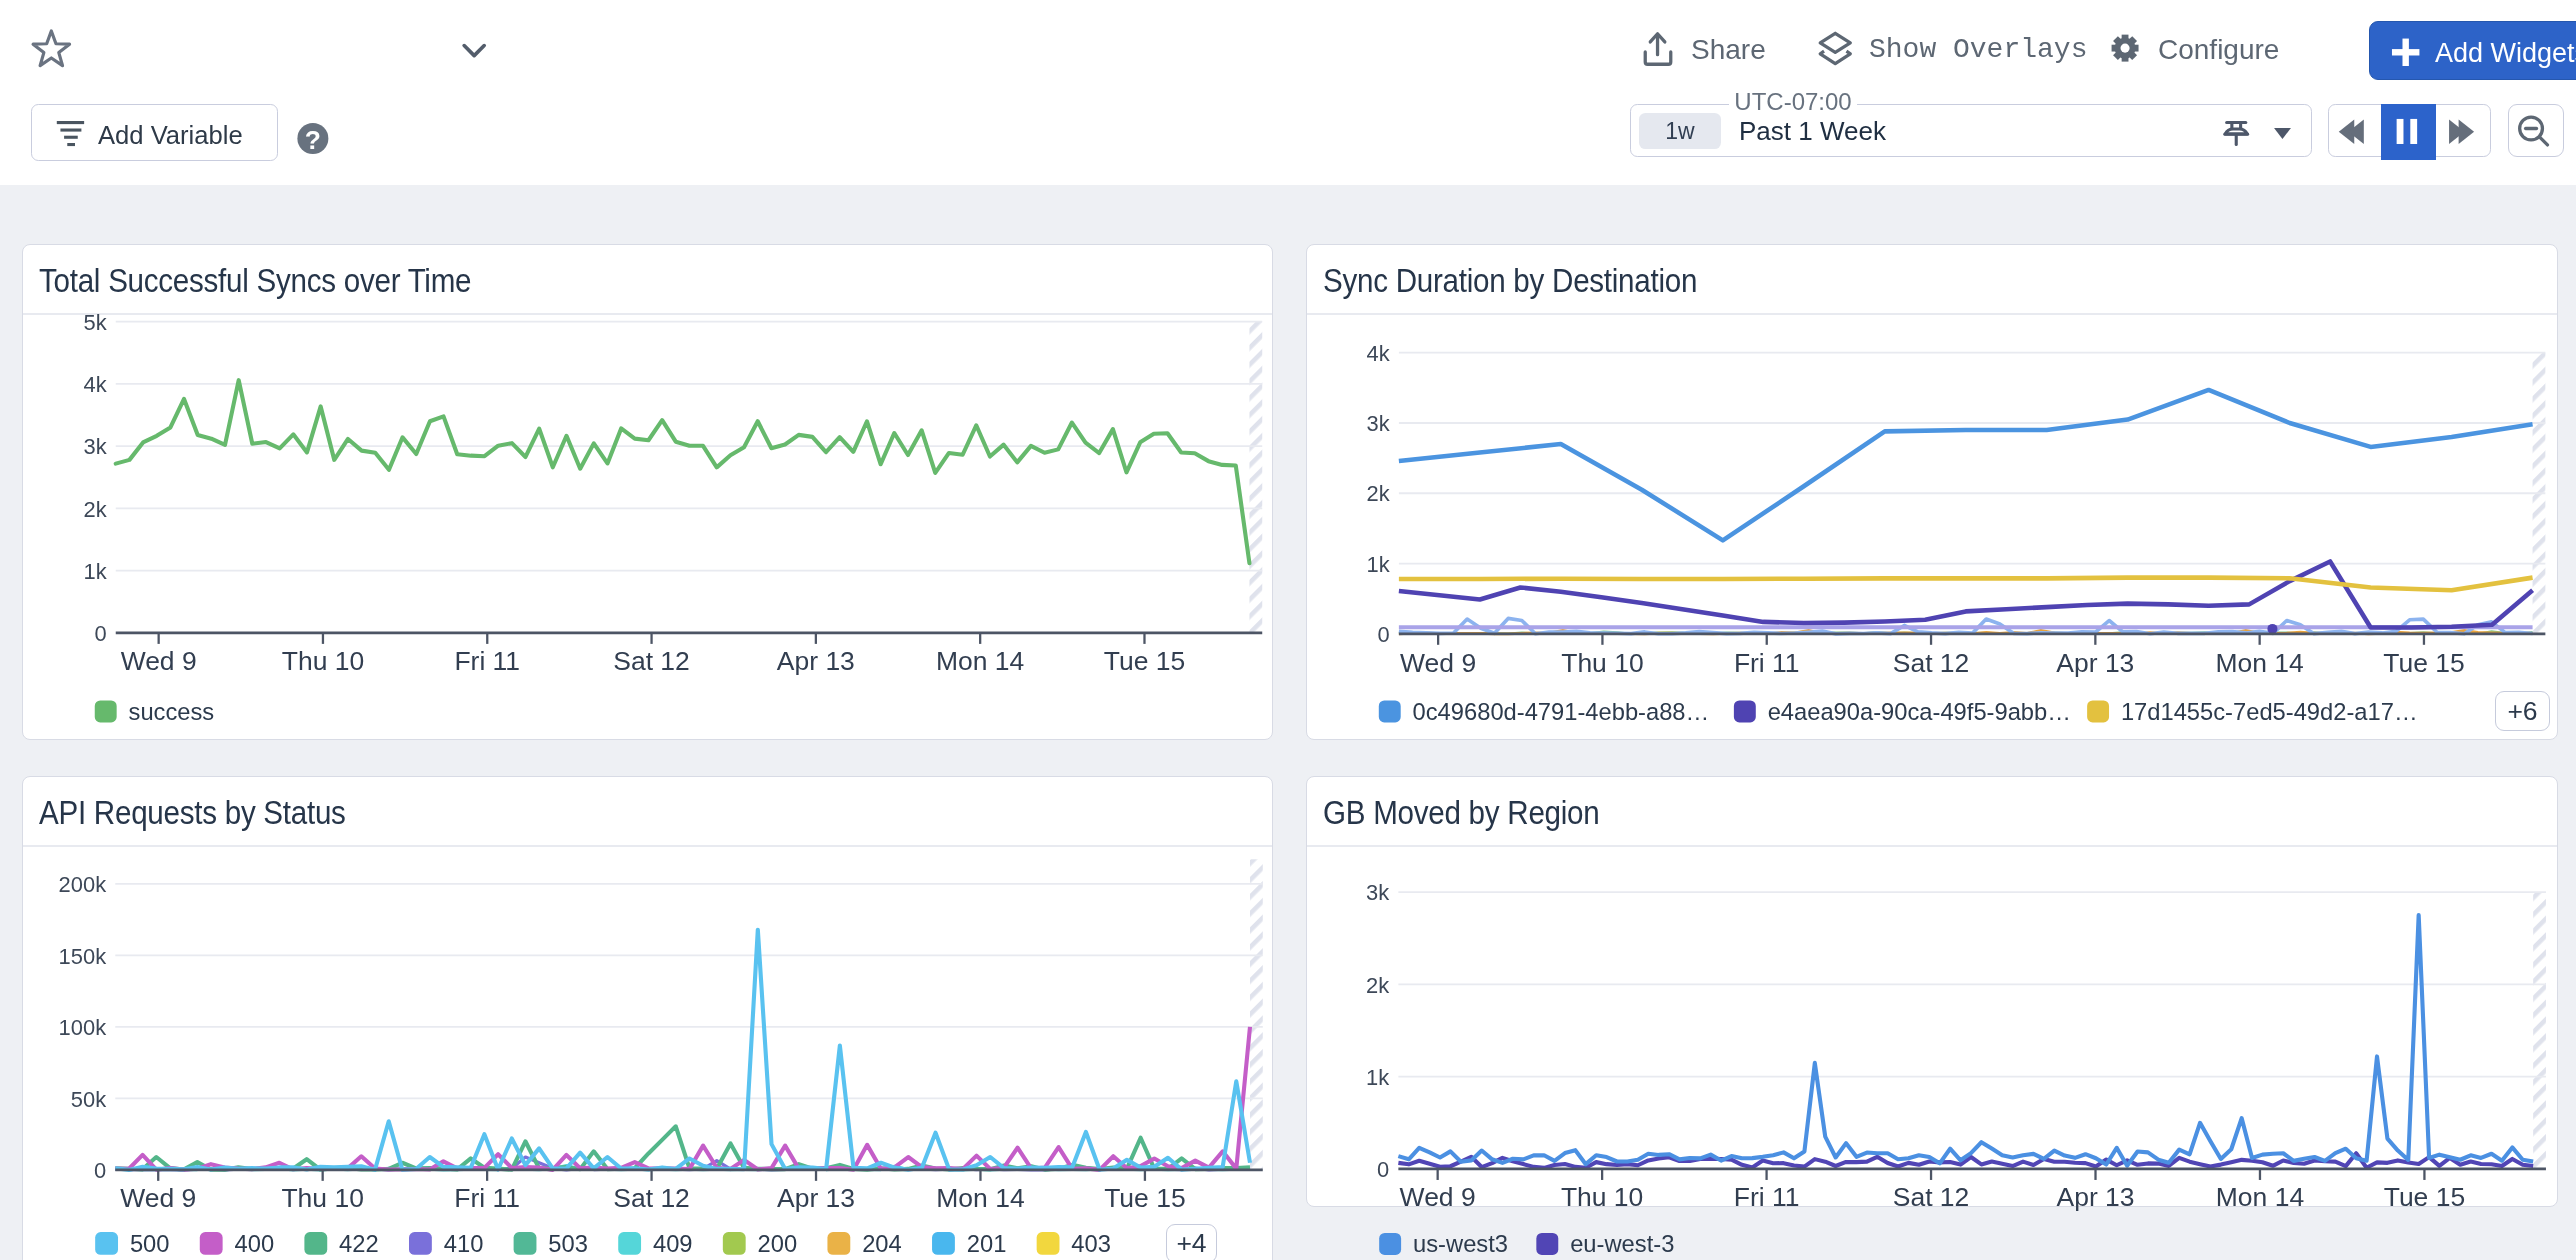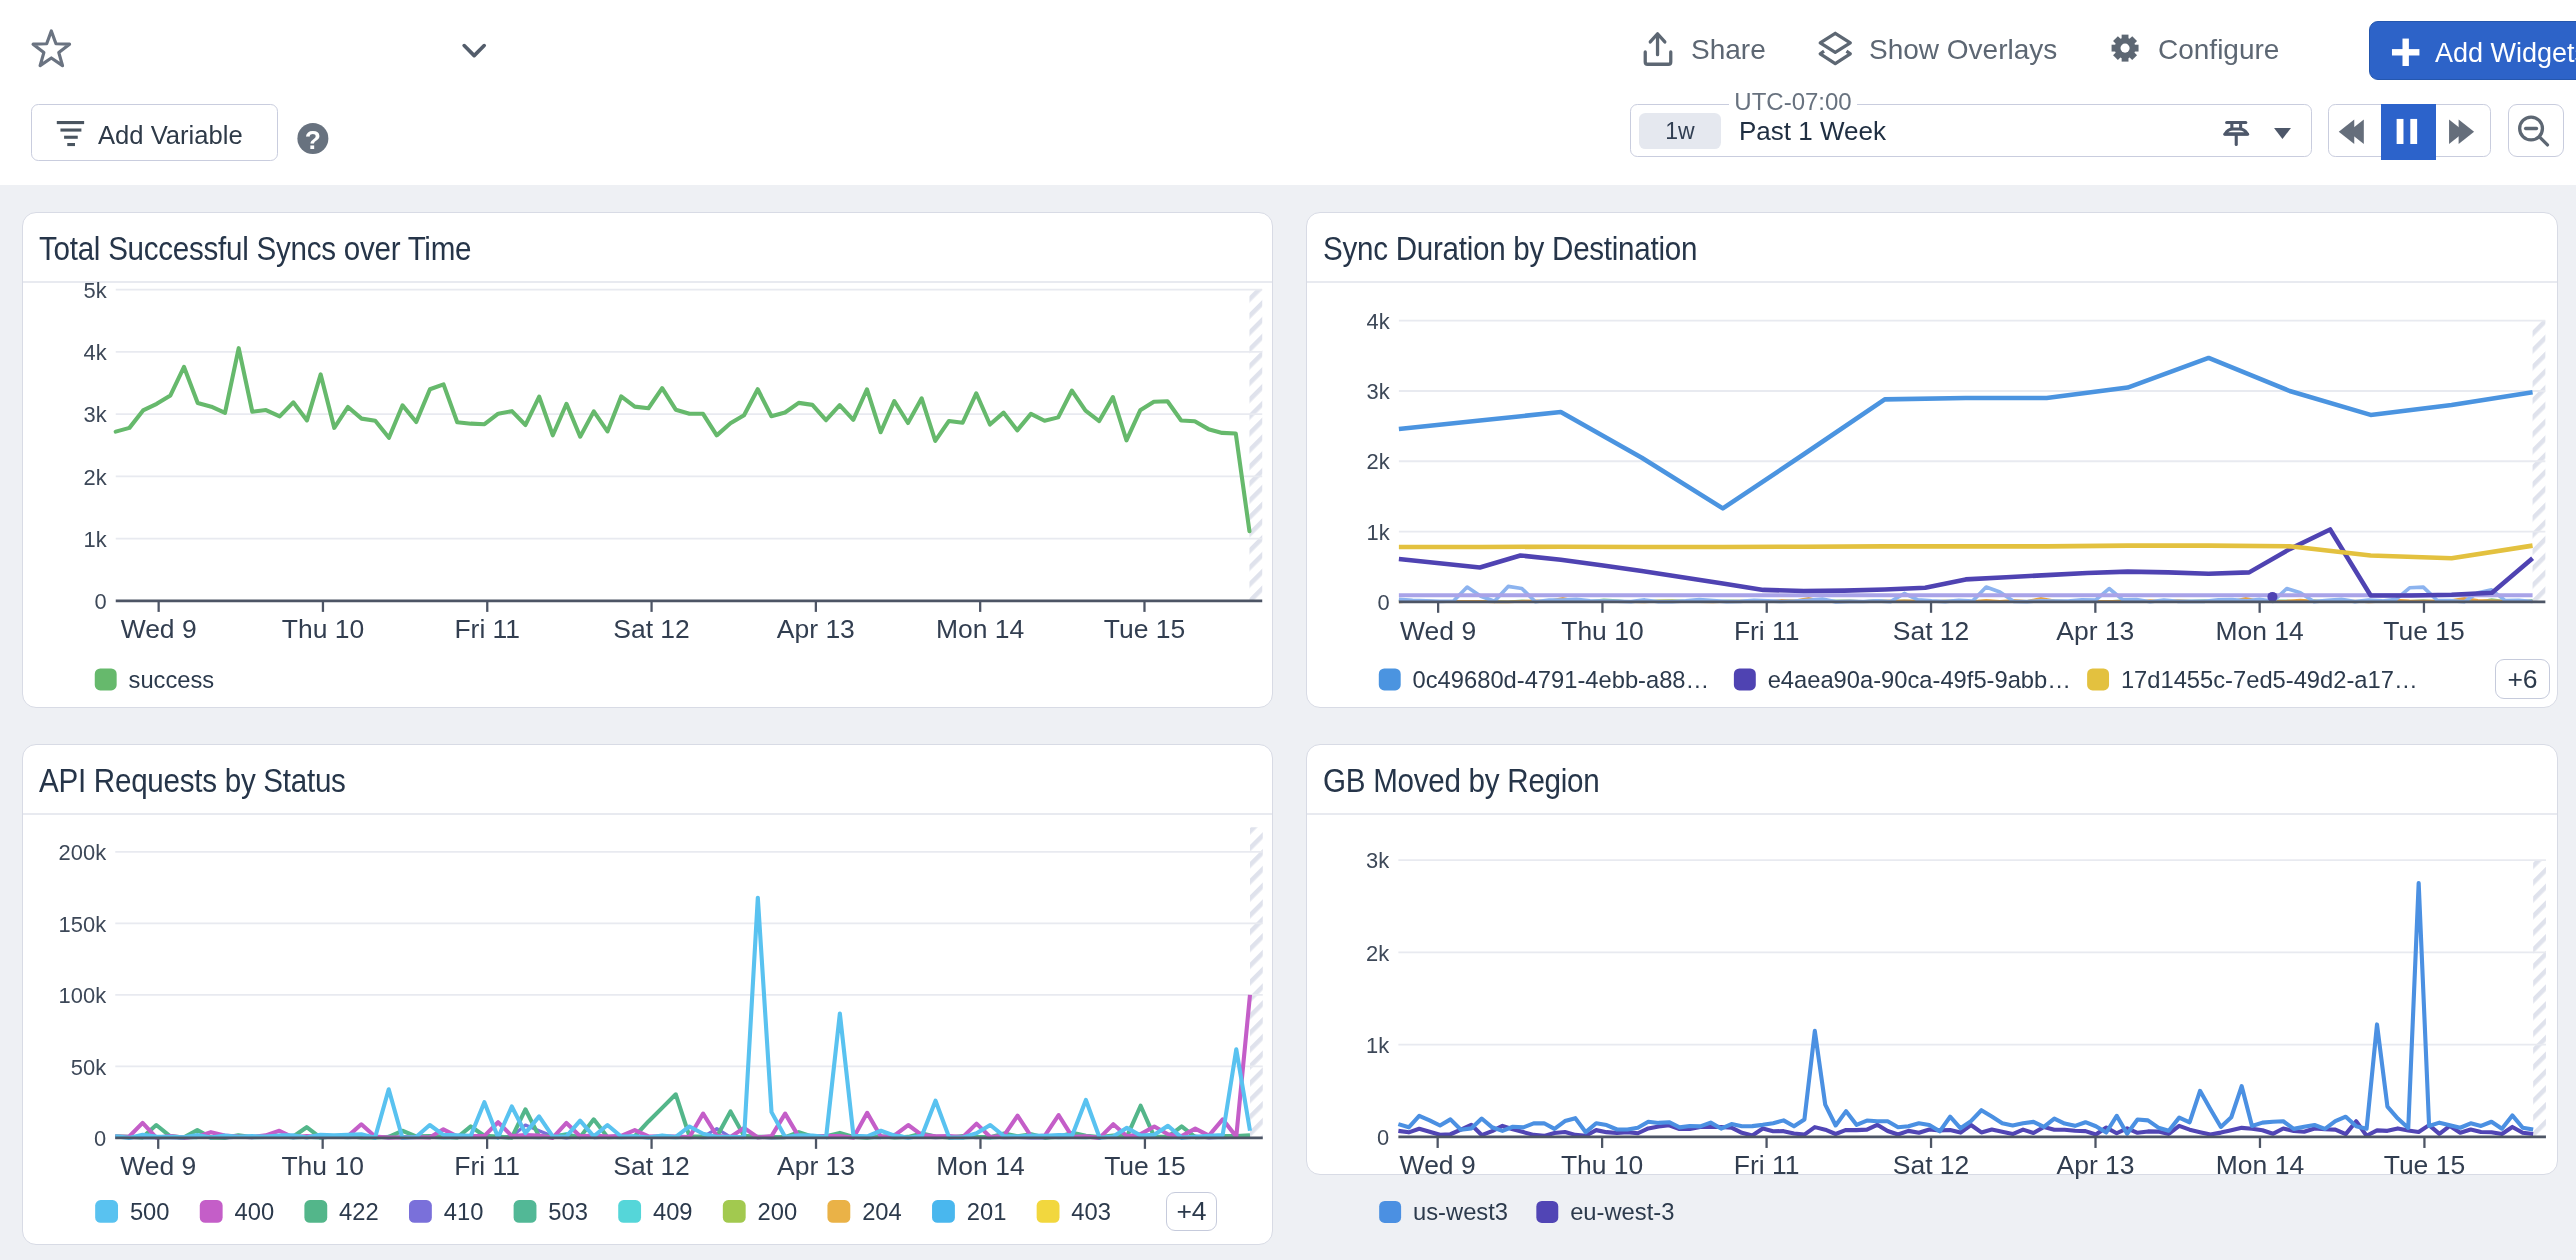--- a/index.html
+++ b/index.html
@@ -1,21 +1,21 @@
 <!DOCTYPE html>
 <html style="font-size:14.6px"><head><meta charset="utf-8">
 <style>
 * { margin:0; padding:0; box-sizing:border-box; }
 html,body { width:2576px; height:1261px; background:#eef0f4; font-family:"Liberation Sans",sans-serif; -webkit-font-smoothing:antialiased; }
 .header { position:absolute; left:0; top:0; width:2576px; height:185px; background:#ffffff; }
 .title { position:absolute; left:83px; top:24px; font-size:42px; color:#213144; letter-spacing:0; }
 .btn { position:absolute; border:1.8px solid #c9cdde; border-radius:7.3px; background:#fff; }
 .icon-txt { position:absolute; font-size:28px; color:#5d6773; }
 svg { position:absolute; left:0; top:0; }
-.card { position:absolute; background:#fff; border:1.8px solid #d8dbe5; border-radius:14px; }
+.card { position:absolute; background:#fff; border:1.8px solid #d8dbe5; border-radius:8px;margin-top:32px; }
 .card h2 { position:absolute; left:15.5px; top:15.5px; font-size:34px; font-weight:400; color:#263549; transform:scaleX(0.87); transform-origin:left top; letter-spacing:-0.3px; }
 .sep { position:absolute; left:0; top:68px; width:100%; height:1.8px; background:#e8eaf0; }
 .ylab { font-size:24px; fill:#3d4858; }
 .xlab { font-size:29px; fill:#323e50; }
 .leg  { font-size:26px; fill:#2c3a4c; }
 .more { position:absolute; border:1.8px solid #c6cbdc; border-radius:9px; font-size:26.5px; color:#2c3a4c; text-align:center; background:#fff; }
 </style></head>
 <body>
 
 <div class="header">
@@ -47,21 +47,21 @@
         <line x1="2322.1" y1="59.2" x2="2318.0" y2="63.3"></line>
         <line x1="2319.5" y1="52.8" x2="2313.7" y2="52.8"></line>
         <line x1="2322.1" y1="46.4" x2="2318.0" y2="42.3"></line>
         <line x1="2328.5" y1="43.8" x2="2328.5" y2="38.0"></line>
         <line x1="2334.9" y1="46.4" x2="2339.0" y2="42.3"></line>
   </g>
   <circle cx="2328.5" cy="52.8" r="11.5" fill="#5d6773"></circle>
   <circle cx="2328.5" cy="52.8" r="5" fill="#ffffff"></circle>
  </svg>
  <span class="icon-txt" style="left:1691px; top:34px;">Share</span>
- <span class="icon-txt" style="left:1869px; top:34px;">Show Overlays</span>
+ <span class="icon-txt" style="left:1869px; top:34px;font-family:Liberation Mono, monospace;">Show Overlays</span>
  <span class="icon-txt" style="left:2158px; top:34px;">Configure</span>
  <div style="position:absolute; left:2321px; top:21px; width:240px; height:59px; background:#2d63c8; border:1.8px solid #2557ae; border-radius:9px;margin-left:48px;">
    <svg width="237" height="56" viewBox="0 0 259 61">
         <g stroke="#fff" stroke-width="7" stroke-linecap="butt">
           <line x1="39" y1="18" x2="39" y2="48"></line>
           <line x1="24" y1="33" x2="54" y2="33"></line>
         </g>
       </svg>
    <span style="position:absolute; left:65px; top:15.5px; font-size:27px; color:#fff;">Add Widgets</span>
  </div>

